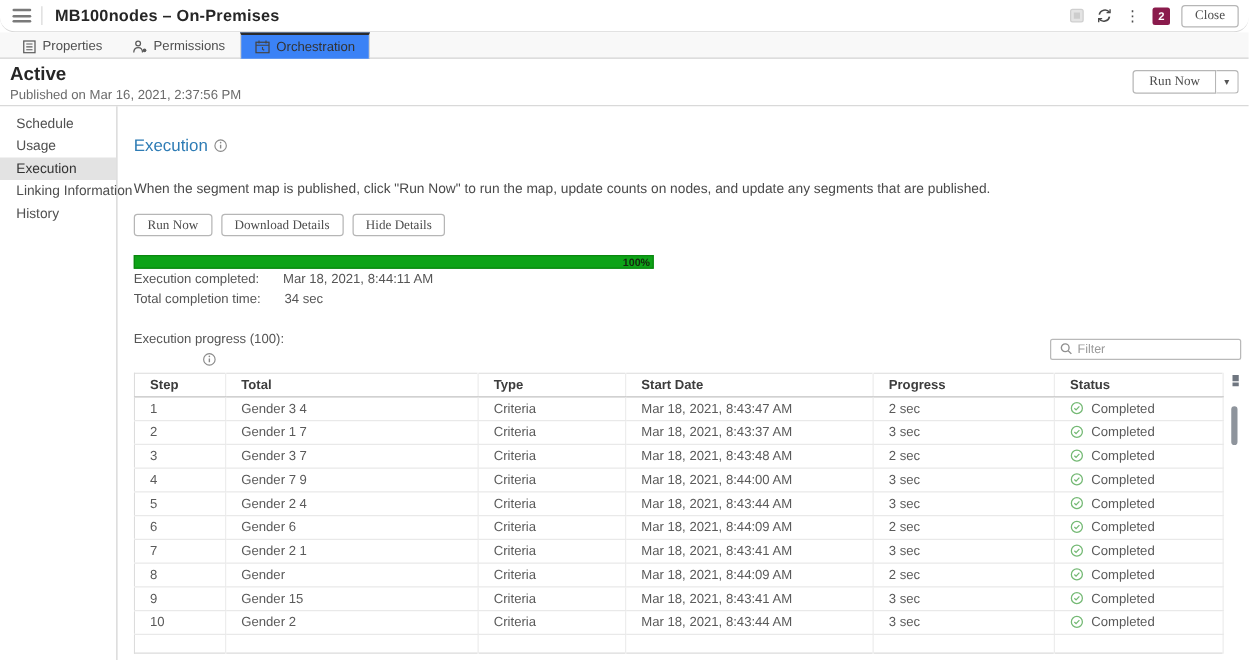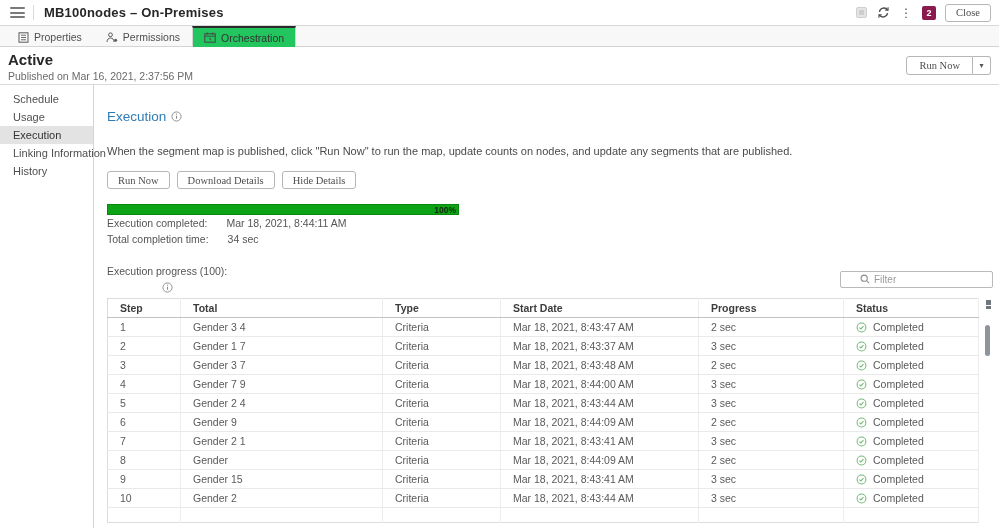--- a/index.html
+++ b/index.html
@@ -1,37 +1,37 @@
 <!DOCTYPE html>
 <html><head>
 <meta charset="utf-8">
 <style>
   * { margin:0; padding:0; box-sizing:border-box; }
   html,body { width:999px; height:529px; overflow:hidden; background:#fff;
     font-family:"Liberation Sans", sans-serif; color:#404040; }
 
   
-  .titlebar { height:26px; border-bottom:1px solid #d8d8d8; display:flex; align-items:center; padding:1px 8px; }
+  .titlebar { height:26px; border-bottom:1px solid #d8d8d8; display:flex; align-items:center; padding:1px 8px;border-radius:12px; }
   .hamburger { width:15px; height:11px; display:flex; flex-direction:column; justify-content:space-between; cursor:pointer; margin:0 8px 0 2px; }
   .hamburger span { display:block; height:2px; background:#7a7a7a; border-radius:1px; }
   .tdiv { width:1px; height:15px; background:#d9d9d9; margin-right:10px; }
   .apptitle { font-size:13px; font-weight:bold; color:#262626; letter-spacing:.2px; }
   .titlebar .right { margin-left:auto; display:flex; align-items:center; gap:9px; }
   .ic { display:inline-flex; align-items:center; justify-content:center; }
   .kebab { font-size:12px; color:#4d4d4d; line-height:1; padding:0 1px; cursor:pointer; }
   .badge { min-width:14px; height:14px; background:#8a1b4c; color:#fff; font-size:9px; font-weight:bold;
     display:flex; align-items:center; justify-content:center; border-radius:2px; padding:0 2px; cursor:pointer; }
   .btn { display:inline-flex; align-items:center; justify-content:center; background:#fff; border:1px solid #b6b6b6;
     border-radius:3px; font-size:10.5px; color:#4d4d4d; height:18px; padding:0 10px; cursor:pointer; font-family:Liberation Serif, serif; }
 
   
   .tabbar { height:21px; background:#f8f8f8; border-bottom:1px solid #d4d4d4; display:flex; align-items:flex-end; padding-left:6px; }
   .tab { height:21px; display:flex; align-items:center; gap:5px; padding:0 11px; font-size:10.5px; color:#4f4f4f;
     cursor:pointer; border:1px solid transparent; border-bottom:none; position:relative; top:1px; }
-  .tab.active { background:#22c55e; border-color:#d4d4d4; border-top:2px solid #2b2b2b; color:#333; }
+  .tab.active { background:#3b82f6; border-color:#d4d4d4; border-top:2px solid #2b2b2b; color:#333; }
   .tab svg { flex:none; }
 
   
   .statusbar { height:38px; border-bottom:1px solid #d9d9d9; padding:4px 8px 0 8px; position:relative; }
   .statusbar h1 { font-size:15px; font-weight:bold; color:#262626; line-height:18px; }
   .pubdate { font-size:10.5px; color:#6b6b6b; margin-top:1px; }
   .splitbtn { position:absolute; right:8px; top:9px; display:flex; }
   .splitbtn .main { border-radius:3px 0 0 3px; height:19px; padding:0 12px; }
   .splitbtn .arrow { border-radius:0 3px 3px 0; height:19px; width:18px; padding:0; border-left:none; font-size:8px; color:#555; }
 
@@ -47,32 +47,32 @@
     padding:0 8px; font-size:10.5px; color:#6a6256; }
   .banner .warn { margin-right:7px; display:flex; }
   .banner .bclose { margin-left:auto; color:#6b6b6b; font-size:12px; cursor:pointer; padding:0 2px; line-height:1; }
 
   .sectionhead { margin-top:11px; font-size:13.5px; color:#2e7cb5; display:flex; align-items:center; gap:5px; }
   .infoic { display:inline-flex; }
   .desc { margin-top:21px; font-size:11px; color:#4a4a4a; }
   .btnrow { margin-top:14px; display:flex; gap:7px; }
   .btnrow .btn { height:18px; }
 
-  .progressbar { margin-top:15px; width:352px; height:11px; background:#0da317; border:1px solid #0a870f;
+  .progressbar { margin-top:15px; width:416px; height:11px; background:#0da317; border:1px solid #0a870f;
     position:relative; }
   .progressbar .pct { position:absolute; right:2px; top:0; font-size:8.5px; font-weight:bold; color:#16240f; line-height:10px; }
 
   .kvline { margin-top:0; font-size:10.5px; color:#555; line-height:16px; }
   .kvline:first-of-type { margin-top:9px; }
   .kvline .v { margin-left:19px; }
 
   .tabletop { margin-top:18px; display:flex; align-items:center; }
   .tabletitle { font-size:10.5px; color:#555; display:flex; align-items:center; gap:5px;flex-direction:column; }
   .filterbox { margin-left:auto; width:153px; height:17px; border:1px solid #b9b9b9; border-radius:2px;
-    display:flex; align-items:center; padding:0 19px; background:#fff; }
+    display:flex; align-items:center; padding:0 7px; background:#fff; }
   .filterbox input { border:none; outline:none; flex:1; font-size:10px; color:#555; margin-left:4px;
     font-family:inherit; background:transparent; }
   .filterbox input::placeholder { color:#9a9a9a; }
 
   
   .tablezone { margin-top:5px; position:relative; height:228px; overflow:hidden; }
   table { border-collapse:collapse; table-layout:fixed; width:871px; border:1px solid #dcdcdc; }
   th, td { height:19px; padding:0 6px 0 12px; font-size:10.5px; text-align:left; white-space:nowrap;
     overflow:hidden; border-right:1px solid #ededed; }
   th { font-weight:bold; color:#3d3d3d; border-bottom:1px solid #c2c2c2; background:#fff; height:19px; }
@@ -303,21 +303,21 @@
               <td>3 sec</td>
               <td><span class="st-ic">
                   <svg width="11" height="11" viewBox="0 0 12 12">
                     <circle cx="6" cy="6" r="4.8" fill="none" stroke="#74b974" stroke-width="1.1"></circle>
                     <path d="M3.8 6.1l1.5 1.5 2.9-3.1" fill="none" stroke="#74b974" stroke-width="1.1"></path>
                   </svg>
                 </span><span>Completed</span></td>
             </tr>
             <tr>
               <td>6</td>
-              <td>Gender 9</td>
+              <td>Gender 6</td>
               <td>Criteria</td>
               <td>Mar 18, 2021, 8:44:09 AM</td>
               <td>2 sec</td>
               <td><span class="st-ic">
                   <svg width="11" height="11" viewBox="0 0 12 12">
                     <circle cx="6" cy="6" r="4.8" fill="none" stroke="#74b974" stroke-width="1.1"></circle>
                     <path d="M3.8 6.1l1.5 1.5 2.9-3.1" fill="none" stroke="#74b974" stroke-width="1.1"></path>
                   </svg>
                 </span><span>Completed</span></td>
             </tr>

